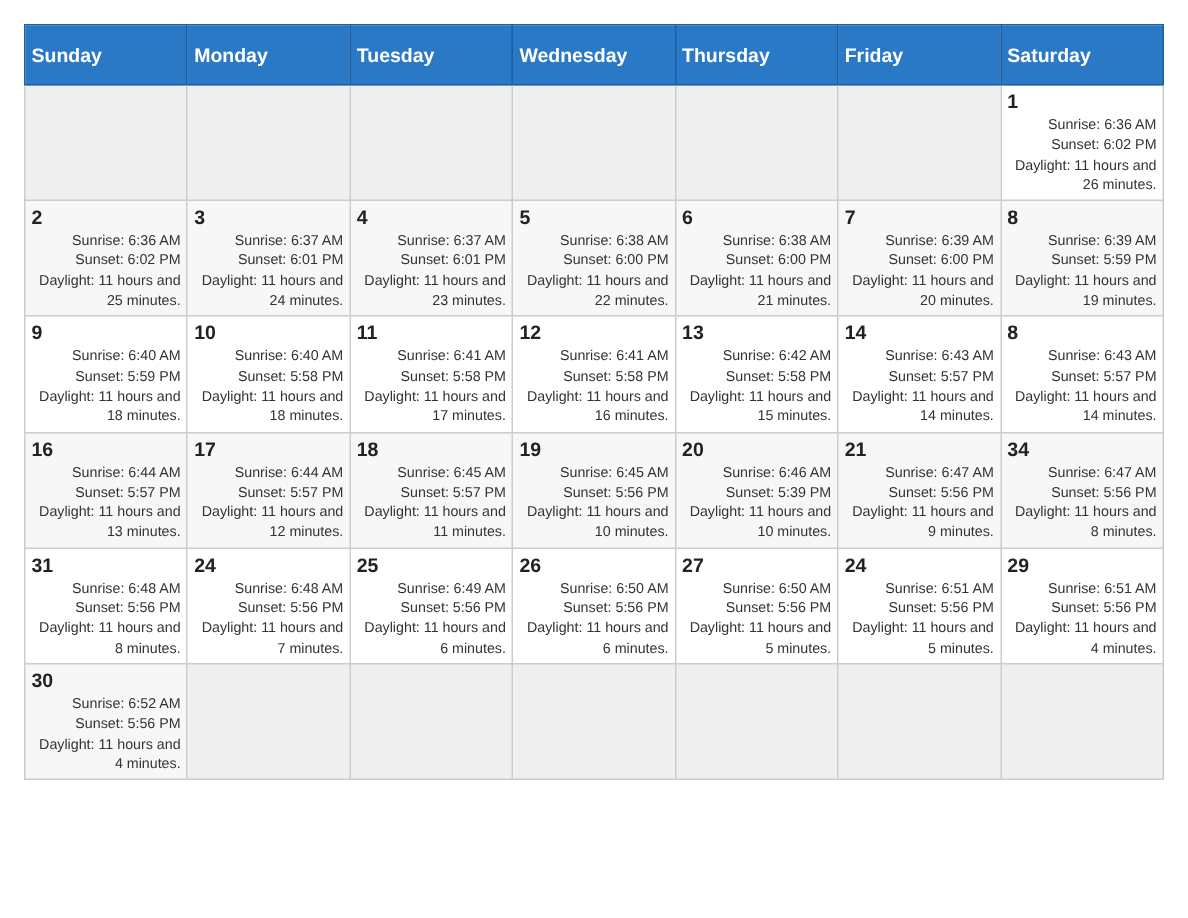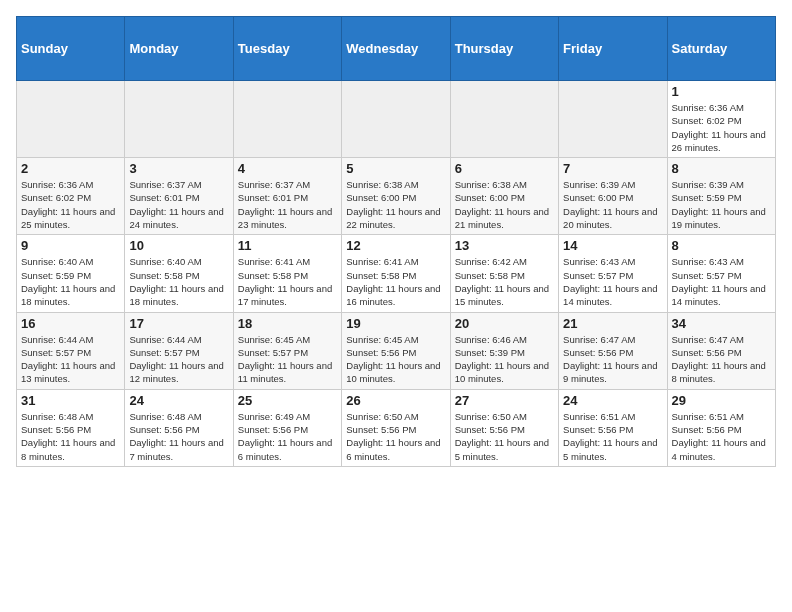--- a/index.html
+++ b/index.html
@@ -45,21 +45,21 @@
     .calendar-grid {
       width: 100%;
       border-collapse: collapse;
       border: 1px solid #ccc;
     }
     .calendar-grid th {
       background: #2979c7;
       color: white;
       font-size: 13px;
       font-weight: bold;
-      padding: 24px 4px;
+      padding: 12px 4px;
       text-align: left;
       border: 1px solid #1e5fa0;
     }
     .calendar-grid td {
       vertical-align: top;
       border: 1px solid #ccc;
       padding: 3px 4px;
       font-size: 10px;
       color: #333;
       width: calc(100% / 7);
@@ -73,20 +73,21 @@
       font-size: 13px;
       font-weight: bold;
       color: #222;
       display: block;
       margin-bottom: 2px;
     }
     .day-info {
       font-size: 9.5px;
       color: #333;
       line-height: 1.4;
+      text-align: right;
     }
     .empty-cell {
       background: #efefef !important;
     }
     .last-row td {
       min-height: 60px;
     }
   </style>
 </head>
 <body>
@@ -318,15 +319,30 @@
 and 5 minutes.</div>
           </td>
           <td>
             <span class="day-number">29</span>
             <div class="day-info">Sunrise: 6:51 AM
 Sunset: 5:56 PM
 Daylight: 11 hours
 and 4 minutes.</div>
           </td>
         </tr>
+        <tr class="last-row">
+          <td>
+            <span class="day-number">30</span>
+            <div class="day-info">Sunrise: 6:52 AM
+Sunset: 5:56 PM
+Daylight: 11 hours
+and 4 minutes.</div>
+          </td>
+          <td class="empty-cell"></td>
+          <td class="empty-cell"></td>
+          <td class="empty-cell"></td>
+          <td class="empty-cell"></td>
+          <td class="empty-cell"></td>
+          <td class="empty-cell"></td>
+        </tr>
       </tbody>
   </table>
 </div>
 
 </body></html>

